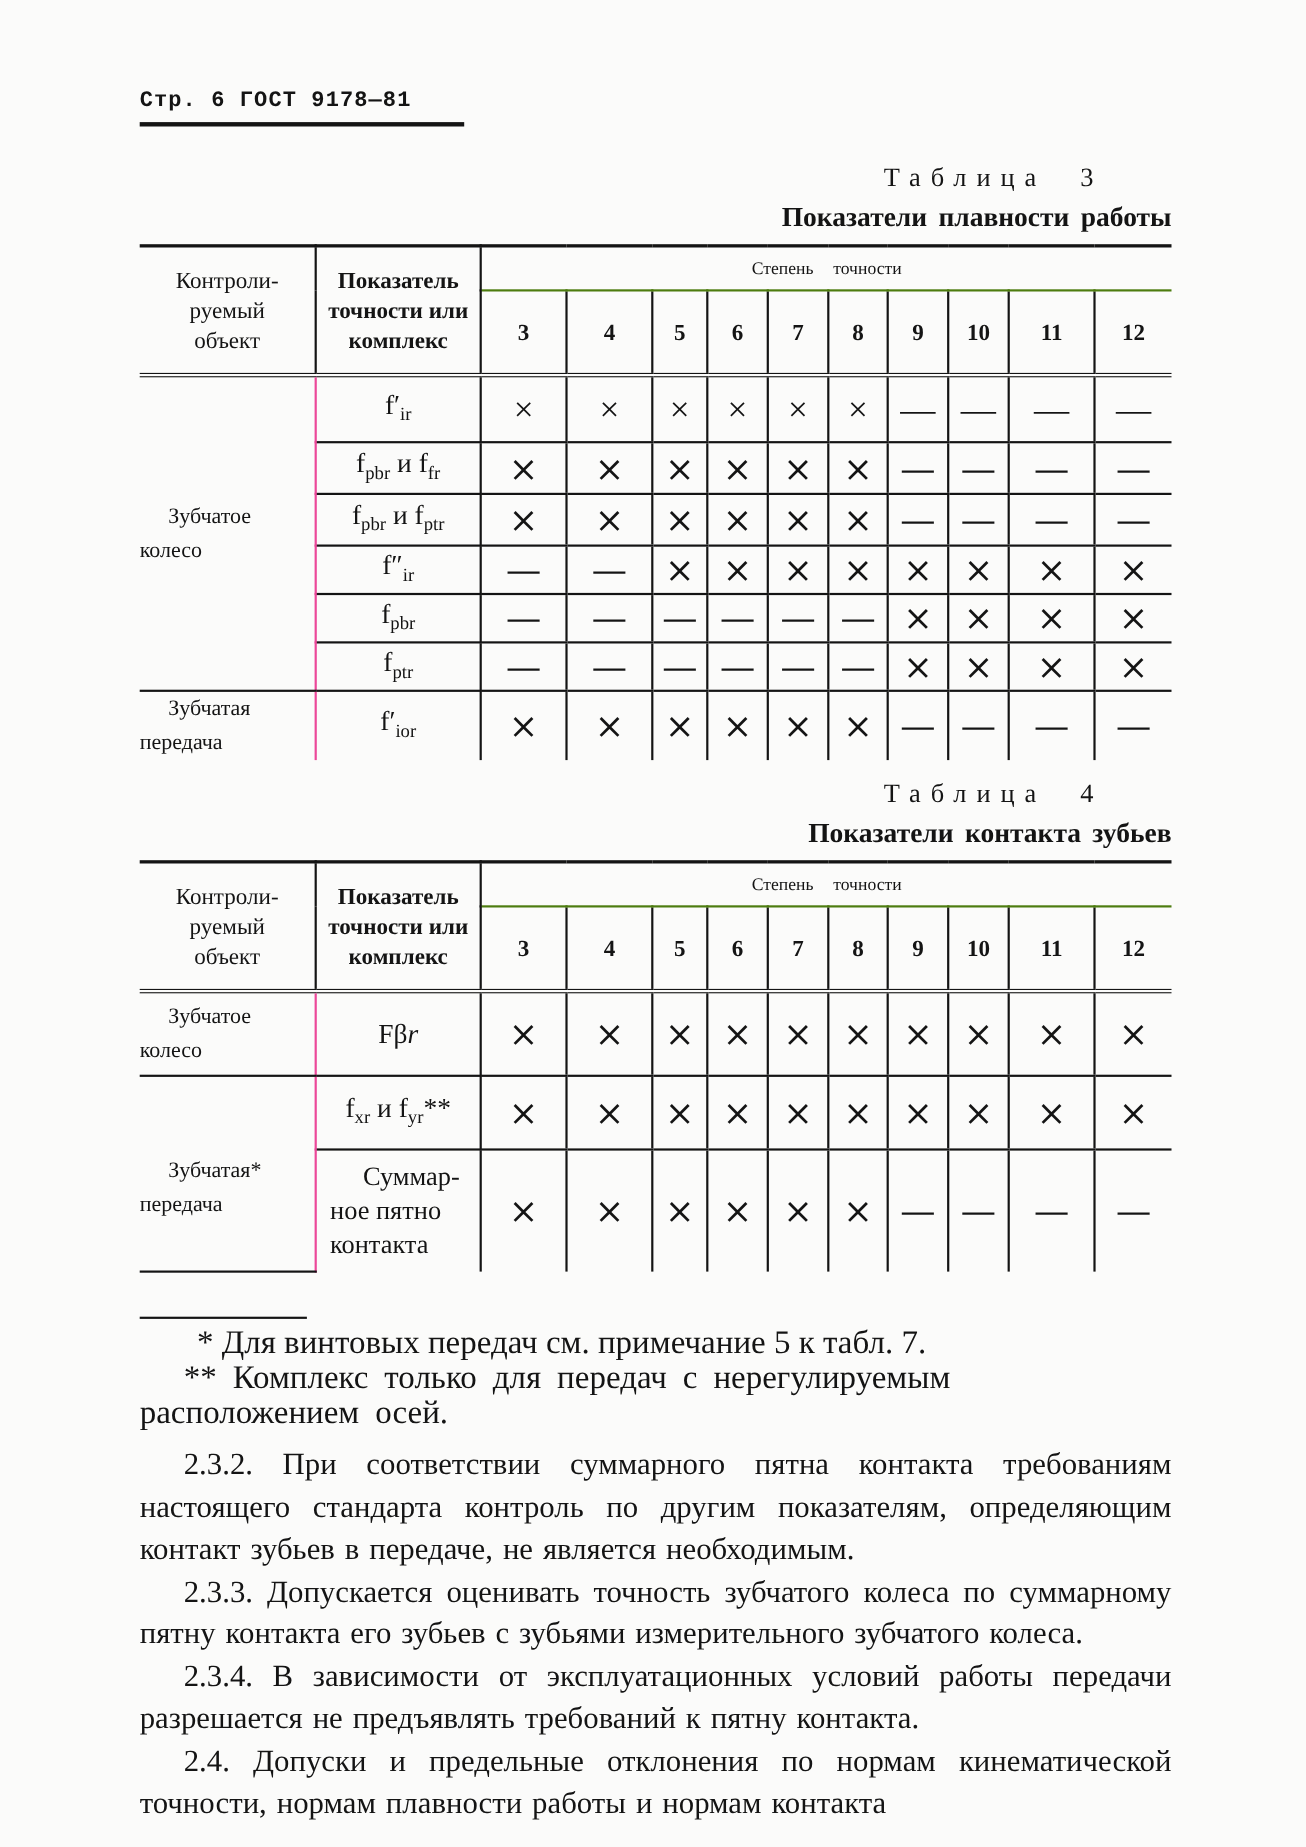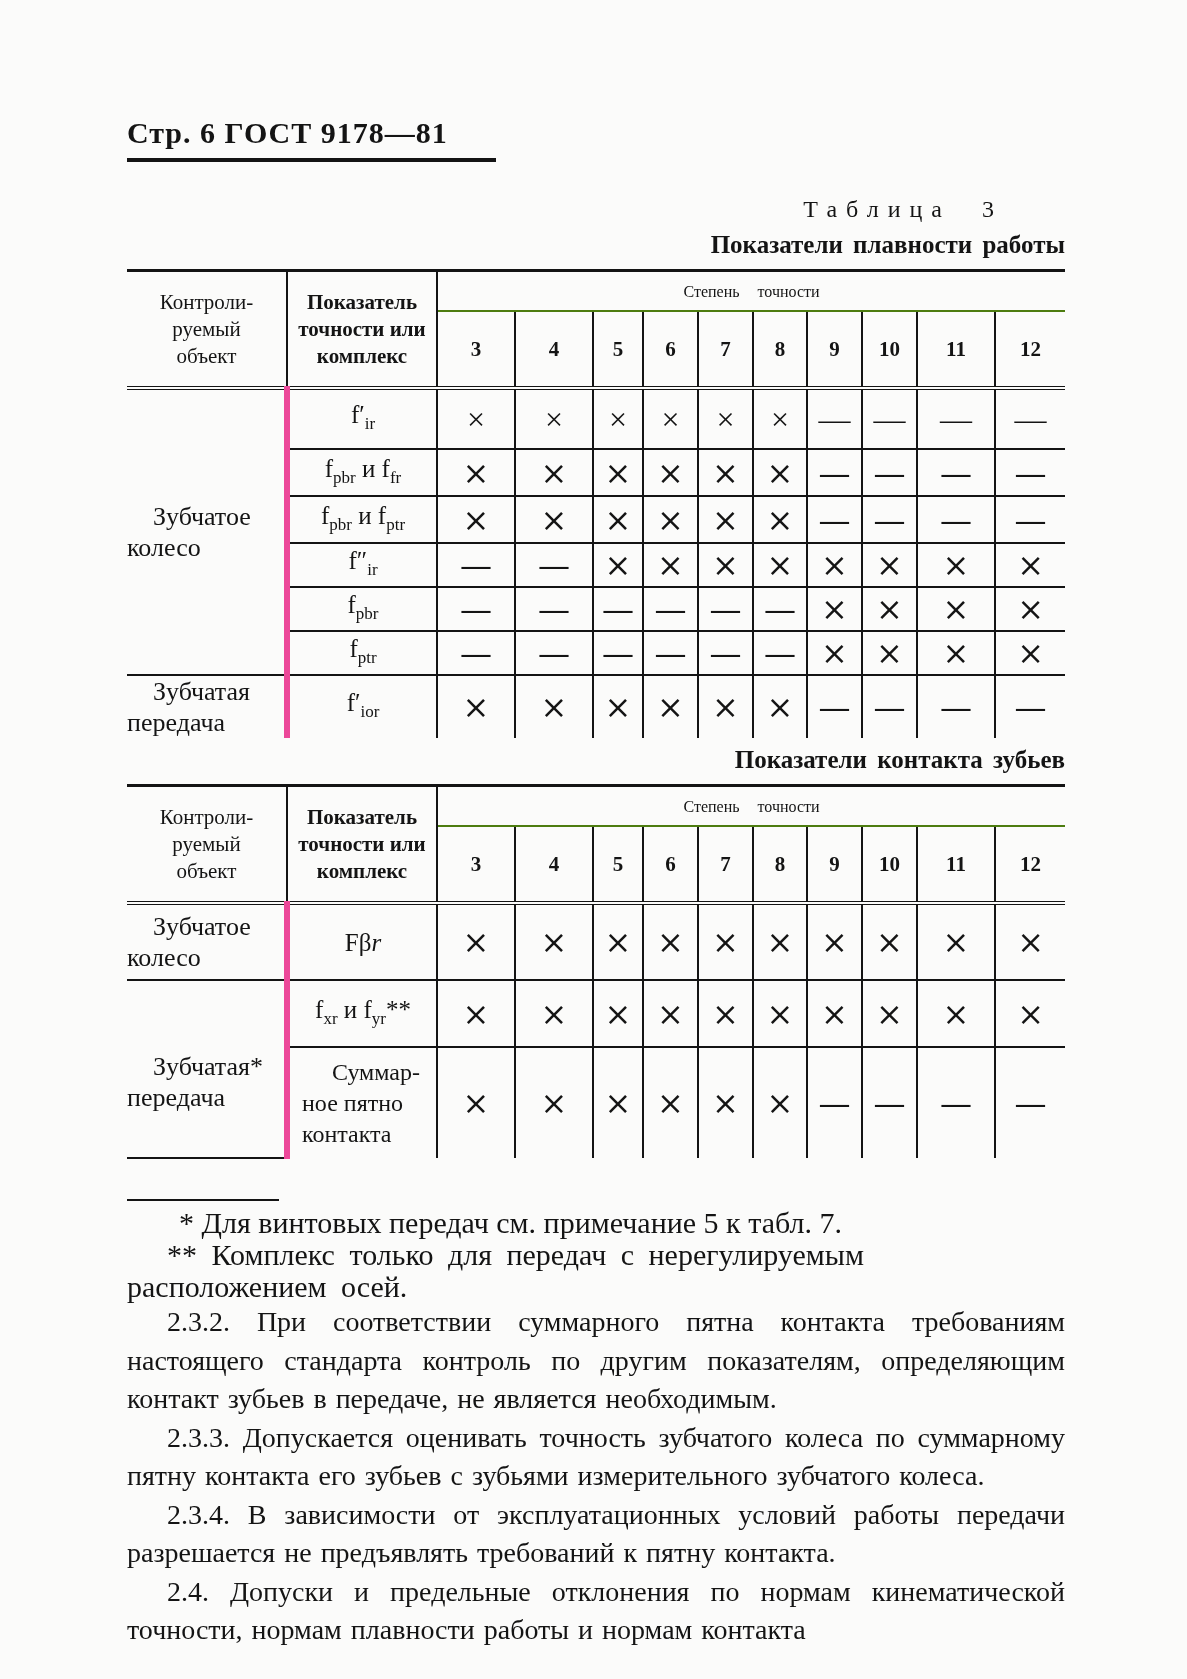--- a/index.html
+++ b/index.html
@@ -8,25 +8,24 @@
     background:#fbfbfa;color:#141414;
     font-family:"Liberation Serif","DejaVu Serif",serif;
     position:relative;overflow:hidden;
   }
   .content{
     position:absolute;left:127px;top:80px;width:938px;
   }
   
   .page-header{
     display:inline-block;
-    font-family:Liberation Serif, serif;
-    font-weight:bold;font-size:30px;letter-spacing:1px;
+    font-family:Liberation Mono, monospace;
+    font-weight:bold;font-size:20px;letter-spacing:1px;
     padding:0 48px 8px 0;
     border-bottom:4px solid #141414;
-    margin-top:36px;
   }
   
   .tbl-label{
     text-align:right;padding-right:62px;
     font-size:24px;letter-spacing:9px;word-spacing:16px;
     margin-top:34px;
   }
   .tbl-title{
     text-align:right;font-weight:bold;font-size:25px;
     margin-top:8px;word-spacing:4px;
@@ -51,22 +50,22 @@
   }
   .degrow td{
     height:74px;border-bottom:4px double #141414;
     border-left:2px solid #141414;
     font-size:21px;font-weight:bold;text-align:center;vertical-align:middle;
   }
   .degrow td:first-child{border-left:none;}
   .drow td{border-bottom:2px solid #141414;vertical-align:middle;}
   tr.last td{border-bottom:none;}
   .obj{
-    border-right:6px solid #ec4899;
-    font-size:26px;line-height:31px;text-align:left;
+    border-right:2px solid #ec4899;
+    font-size:20px;line-height:31px;text-align:left;
     white-space:pre-line;padding-left:10px;text-indent:26px;
     vertical-align:top;padding-top:12px;
   }
   .obj.mid{vertical-align:middle;padding-top:0;}
   .obj.padtop{padding-top:26px;}
   .ind{
     border-right:2px solid #141414;
     font-size:25px;text-align:center;white-space:pre-line;line-height:31px;
   }
   .ind sub{font-size:17px;letter-spacing:0;}
@@ -81,21 +80,21 @@
   .r-h58 td{height:58px;font-family:Liberation Serif, serif;} .r-h46 td{height:45px;} .r-h42 td{height:42px;}
   .r-h54 td{height:54px;} .r-h74 td{height:74px;} .r-h65 td{height:65px;}
   .r-h110 td{height:110px;}
   
   .fn-rule{width:152px;border-top:2px solid #141414;margin-top:40px;}
   .footnotes{margin-top:6px;}
   .footnote{font-size:30px;line-height:32px;margin:0;}
   .footnote.fn1{text-indent:52px;}
   .footnote.fn2{text-indent:40px;word-spacing:7px;}
   
-  .paras{margin-top:0;}
+  .paras{margin-top:12px;}
   .para{
     font-size:28px;line-height:38.5px;margin:0;
     text-align:justify;text-indent:40px;word-spacing:2px;
   }
 </style>
 </head>
 <body>
 
 <div class="content">
 
@@ -235,20 +234,21 @@
           <td class="mark">×</td>
           <td class="mark">—</td>
           <td class="mark">—</td>
           <td class="mark">—</td>
           <td class="mark">—</td>
         </tr>
   </tbody>
     </table>
 
   
+  <div class="tbl-label" style="margin-top:18px">Таблица 4</div>
   <div class="tbl-title">Показатели контакта зубьев</div>
 
   <table class="gtable">
     <colgroup>
       <col style="width:160px">
         <col style="width:150px">
       <col style="width:78px">
         <col style="width:78px">
         <col style="width:50px">
       <col style="width:55px">

